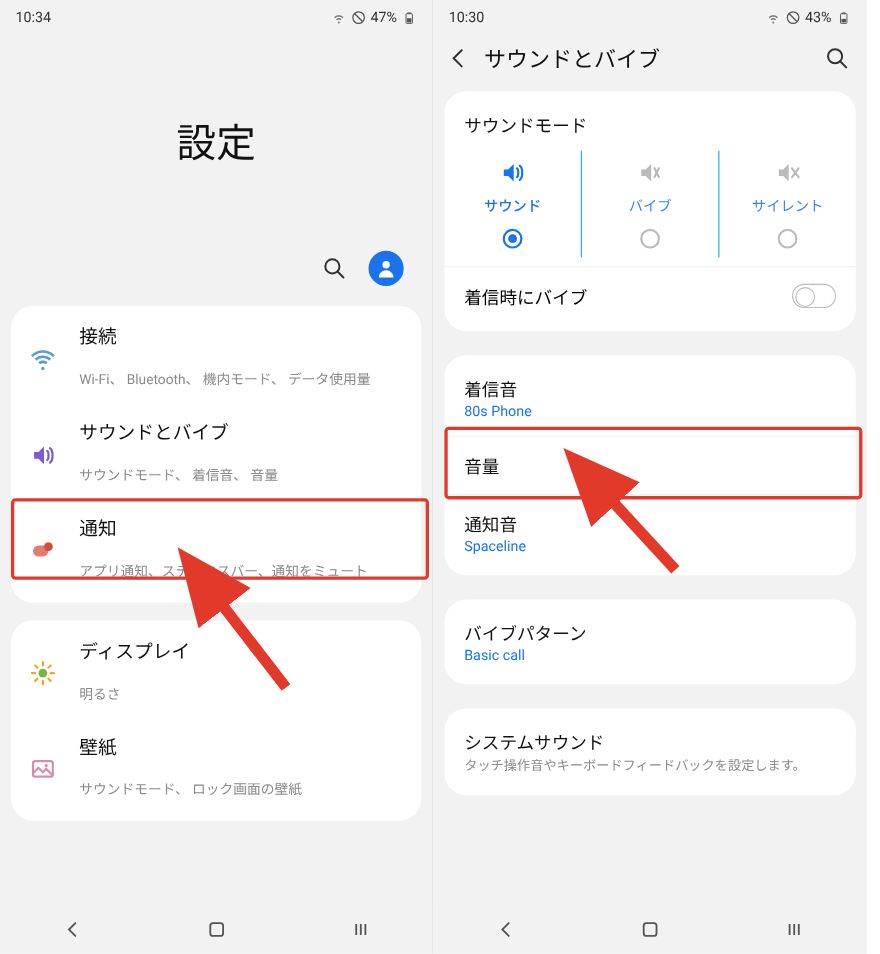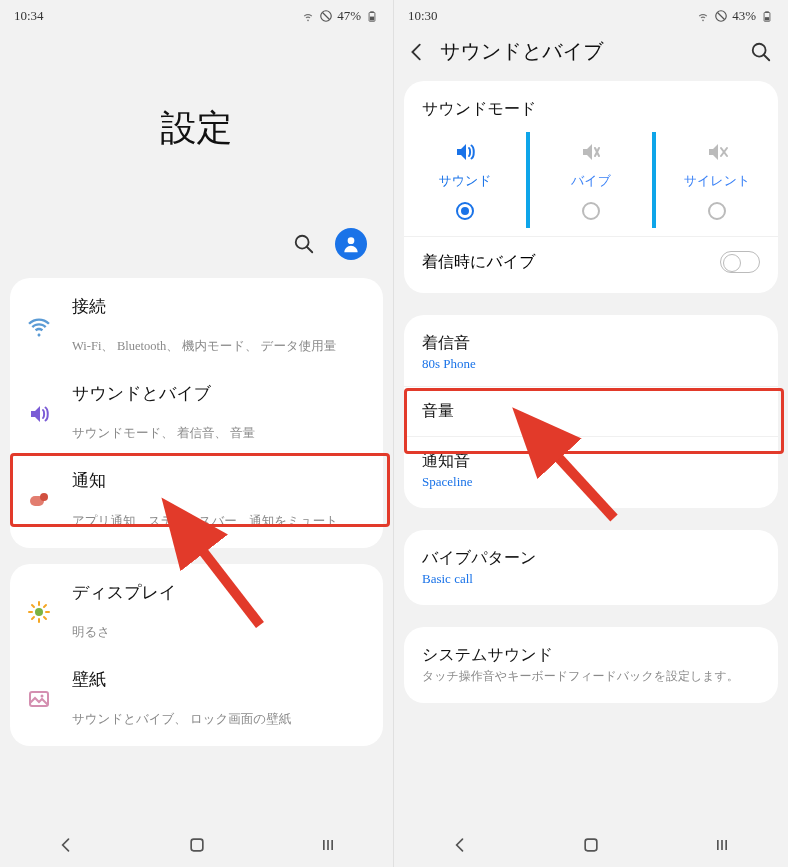--- a/index.html
+++ b/index.html
@@ -12,21 +12,20 @@
     position: relative;
   }
   .panel {
     width: 394px;
     height: 867px;
     background: #f2f2f2;
     display: flex;
     flex-direction: column;
     overflow: hidden;
     position: relative;
-    font-family: Liberation Serif, serif;
   }
   .panel-left { border-right: 1px solid #e0e0e0; }
   .status-bar {
     height: 28px;
     display: flex;
     justify-content: space-between;
     align-items: center;
     padding: 4px 14px 0 14px;
     font-size: 13px;
     color: #333;
@@ -105,21 +104,21 @@
     display:flex;
     padding: 8px 0 4px 0;
   }
   .sound-mode-item {
     flex:1;
     display:flex;
     flex-direction:column;
     align-items:center;
     gap:6px;
     padding: 6px 0 8px 0;
-    border-right:4px solid #0ea5e9;
+    border-right:1px solid #0ea5e9;
   }
   .sound-mode-item:last-child { border-right:none; }
   .mode-icon {
     width:28px; height:28px;
     display:flex;align-items:center;justify-content:center;
   }
   .mode-label { font-size:13px; }
   .mode-item-active .mode-label { color:#1a73e8; font-weight:500; }
   .mode-item-inactive .mode-label { color:#3b82f6; }
   .radio {
@@ -285,21 +284,21 @@
     <div class="list-row">
       <div class="list-icon">
         <svg viewBox="0 0 24 24" width="24" height="24">
           <rect x="3" y="5" width="18" height="14" rx="2" fill="none" stroke="#d48fb0" stroke-width="2"></rect>
           <path d="M3 16l5-5 4 4 3-3 6 6" stroke="#d48fb0" stroke-width="2" fill="none"></path>
           <circle cx="15" cy="9" r="1.5" fill="#d48fb0"></circle>
         </svg>
       </div>
       <div class="list-text">
         <div class="list-title">壁紙</div>
-        <div class="list-sub">サウンドとバイブ、 ロック画面の壁紙</div>
+        <div class="list-sub">サウンドモード、 ロック画面の壁紙</div>
       </div>
     </div>
   </div>
 
   <div class="navbar">
     <div class="nav-btn">
       <svg viewBox="0 0 24 24" width="20" height="20">
           <path d="M15 5l-7 7 7 7" stroke="#555" stroke-width="2" fill="none" stroke-linecap="round"></path>
         </svg>
     </div>

